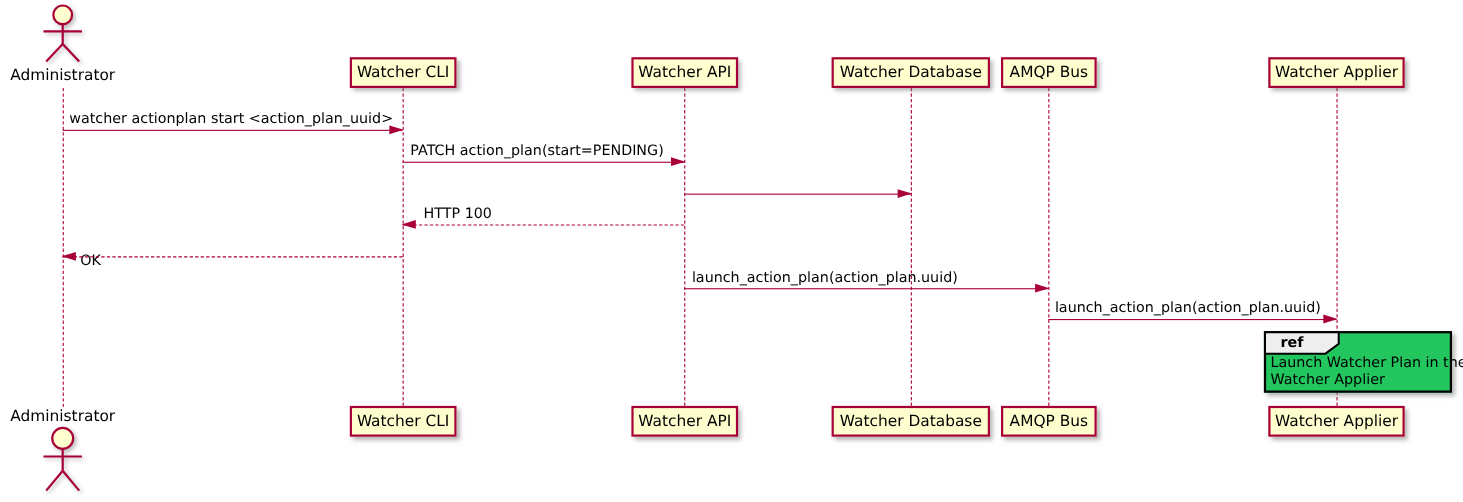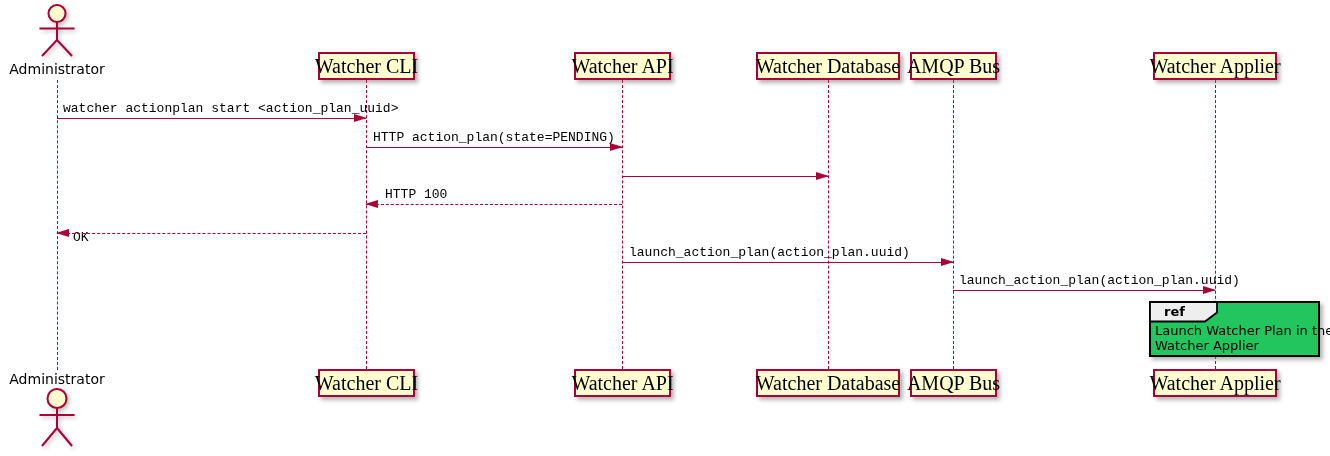--- a/index.html
+++ b/index.html
@@ -18,24 +18,24 @@
   .actor-figure{position:absolute;filter:drop-shadow(2.5px 2.5px 2px rgba(130,130,130,0.55));}
   .actor-label{
     position:absolute;width:130px;text-align:center;font-size:14px;line-height:16px;
     white-space:nowrap;color:var(--text);
   }
   .pbox{
     position:absolute;height:28px;box-sizing:border-box;
     background:var(--box-fill);border:2px solid var(--stroke);
     box-shadow:3px 3px 4px rgba(120,120,120,0.55);
     display:flex;align-items:center;justify-content:center;
-    font-size:20px;white-space:nowrap;font-family:Liberation Serif, serif;
+    font-size:14px;white-space:nowrap;
   }
   .lifeline{position:absolute;width:0;border-left:1px dashed var(--stroke);}
-  .msg-label{position:absolute;font-size:13px;line-height:15px;white-space:nowrap;color:var(--text);font-family:Liberation Mono, monospace;}
+  .msg-label{position:absolute;font-size:13px;line-height:15px;white-space:nowrap;color:var(--text);}
   .msg-arrow{position:absolute;height:0;border-top:1px solid var(--stroke);}
   .msg-arrow.dashed{border-top-style:dashed;}
   .head{position:absolute;width:0;height:0;top:-5px;}
   .head.right{right:-1px;border-left:13px solid var(--stroke);border-top:4.5px solid transparent;border-bottom:4.5px solid transparent;}
   .head.left{left:-1px;border-right:13px solid var(--stroke);border-top:4.5px solid transparent;border-bottom:4.5px solid transparent;}
   .ref{
     position:absolute;left:1149px;top:301px;width:171px;height:56px;box-sizing:border-box;
     background:#22c55e;border:2px solid var(--ref-border);
     box-shadow:3px 3px 4px rgba(120,120,120,0.55);
   }
@@ -83,21 +83,21 @@
     </div>
   <div class="pbox" style="left:1153px;top:52px;width:124px">
       <span>Watcher Applier</span>
     </div>
 
   <div class="msg-label" style="left:63px;top:101px">watcher actionplan start &lt;action_plan_uuid&gt;</div>
   <div class="msg-arrow solid" style="left:57px;top:118px;width:309px">
       <span class="head right"></span>
     </div>
 
-  <div class="msg-label" style="left:373px;top:130px">HTTP action_plan(state=PENDING)</div>
+  <div class="msg-label" style="left:373px;top:130px">PATCH action_plan(start=PENDING)</div>
   <div class="msg-arrow solid" style="left:366px;top:147px;width:256px">
       <span class="head right"></span>
     </div>
 
   <div class="msg-arrow solid" style="left:622px;top:176px;width:206px">
       <span class="head right"></span>
     </div>
 
   <div class="msg-label" style="left:385px;top:187px">HTTP 100</div>
   <div class="msg-arrow dashed" style="left:366px;top:204px;width:256px">

